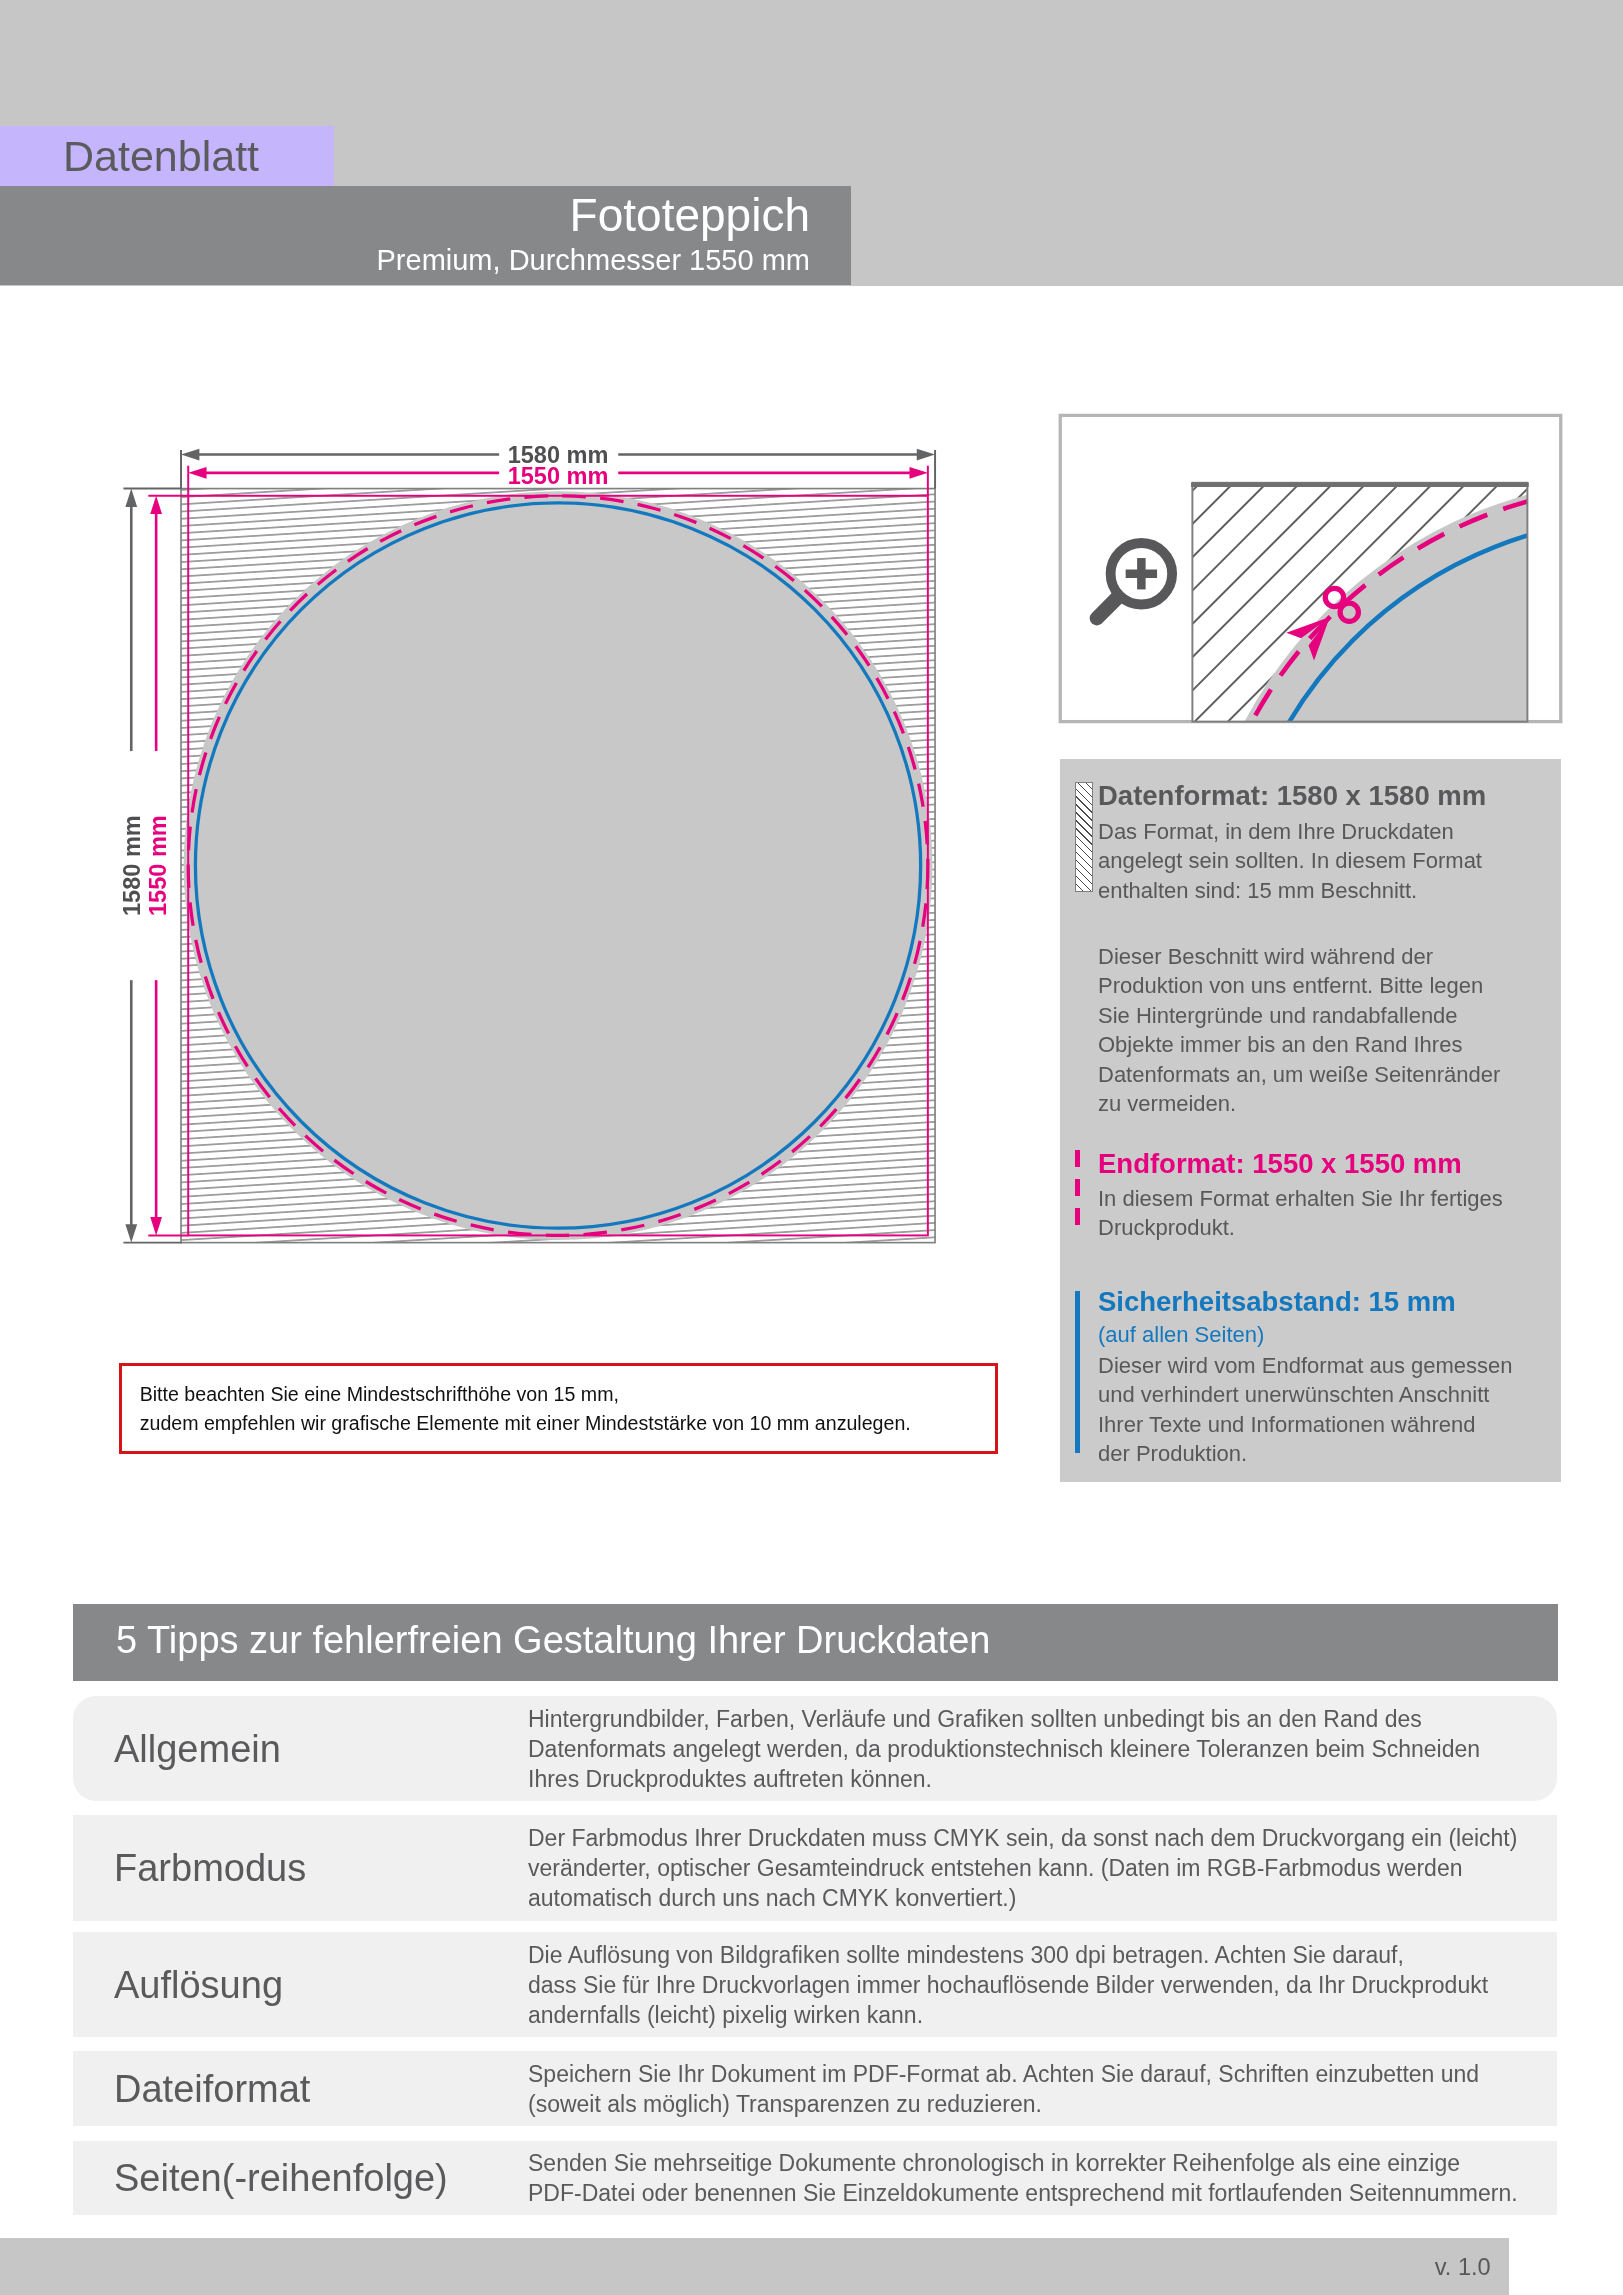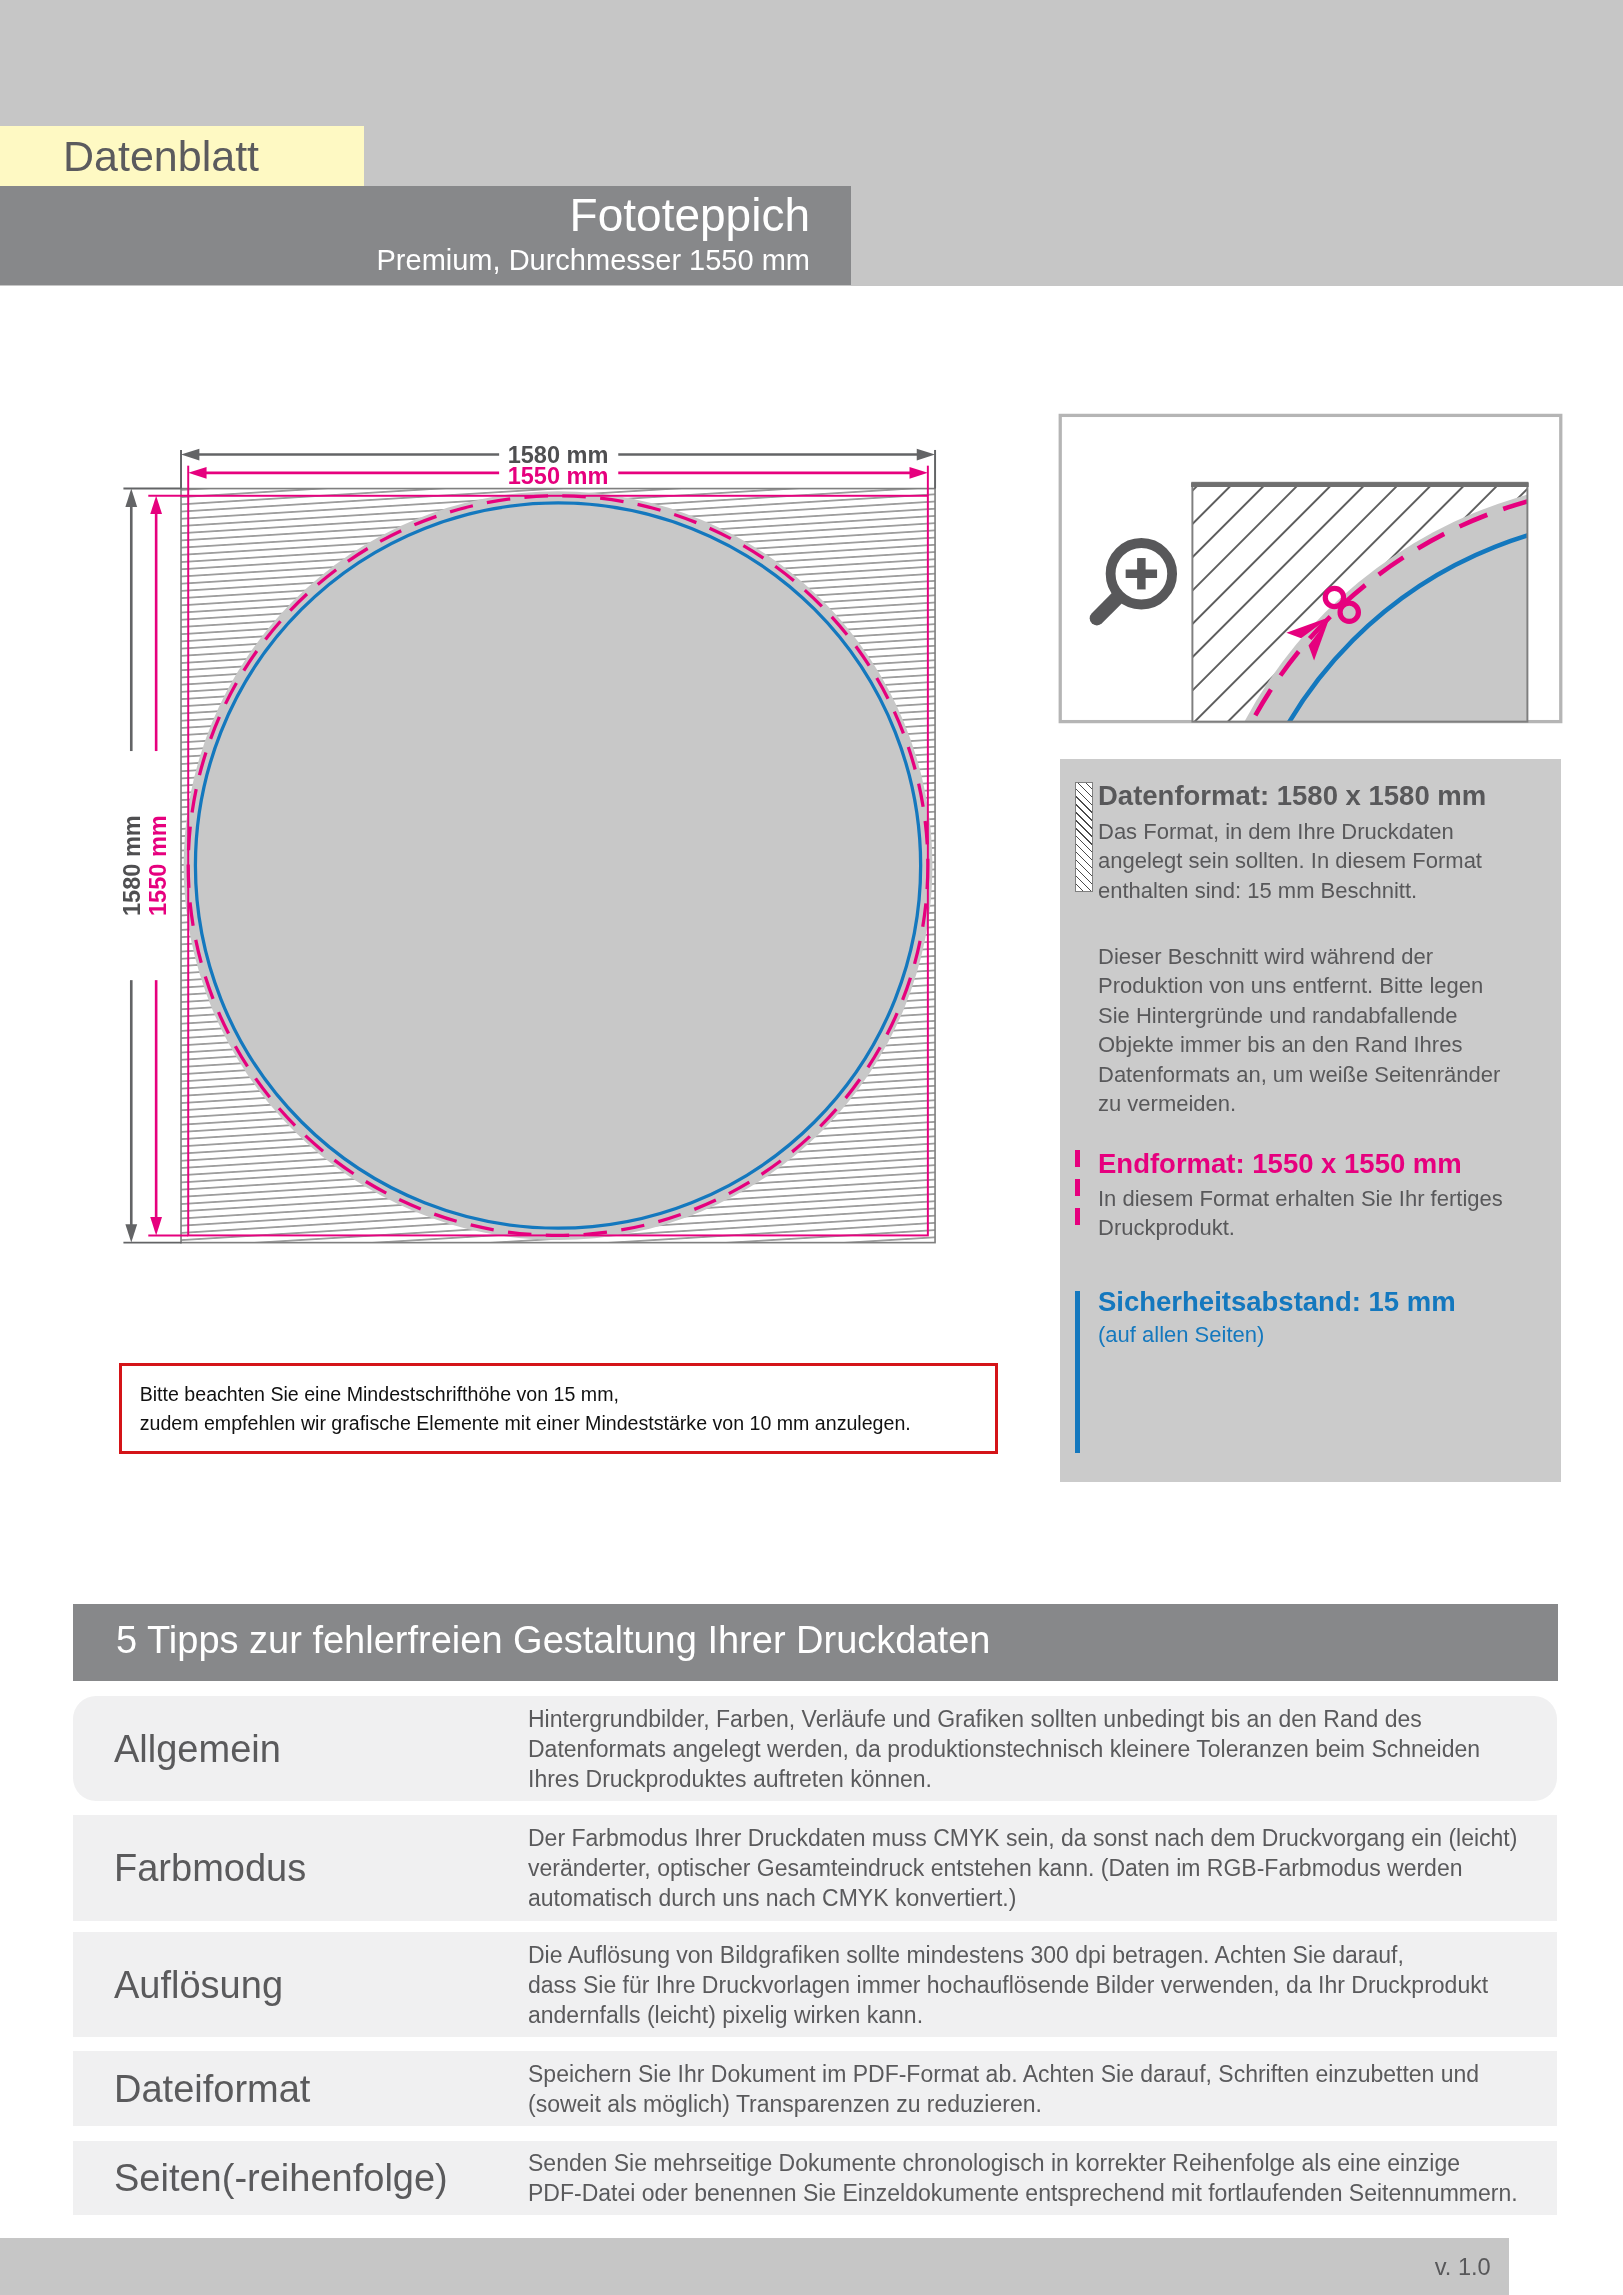--- a/index.html
+++ b/index.html
@@ -1,21 +1,21 @@
 <!DOCTYPE html>
 <html style="font-size:10.5px"><head>
 <meta charset="utf-8">
 <style>
   html,body{margin:0;padding:0;background:#e8e8e8;}
   #page{position:relative;width:1623px;height:2295px;background:#ffffff;
         font-family:"Liberation Sans", sans-serif;overflow:hidden;}
   .abs{position:absolute;}
   
   #band-top{left:0;top:0;width:1623px;height:286px;background:#c6c6c6;}
-  #datenblatt-box{left:0;top:126px;width:364px;height:60px;background:#fef9c3;}
+  #datenblatt-box{left:0;top:126px;width:334px;height:60px;background:#c4b5fd;}
   #datenblatt-box .t{position:absolute;left:63px;top:0;line-height:60px;font-size:43px;color:#5b5b5e;}
   #product-bar{left:0;top:186px;width:851px;height:99px;background:#87888a;color:#fff;}
   #product-title{position:absolute;right:41px;top:3.9px;font-size:46px;line-height:50px;}
   #product-subtitle{position:absolute;right:41px;top:58px;font-size:29px;line-height:33px;}
   
   #diagram-svg{left:92px;top:425px;}
   #detail-svg{left:1055px;top:410px;}
   .dimlabel{font-family:"Liberation Sans",sans-serif;font-size:36px;font-weight:700;}
   
   #info-panel{left:1060px;top:759px;width:501px;height:723px;background:#cbcbcb;color:#58585a;}
@@ -175,20 +175,24 @@
 Objekte immer bis an den Rand Ihres
 Datenformats an, um weiße Seitenränder
 zu vermeiden.</div>
 
     <h3 class="abs" style="left:38px;top:389px;color:#e6007e;">Endformat: 1550 x 1550 mm</h3>
     <div class="txt" style="top:425px;">In diesem Format erhalten Sie Ihr fertiges
 Druckprodukt.</div>
 
     <h3 class="abs" style="left:38px;top:527px;color:#1478be;">Sicherheitsabstand: 15 mm</h3>
     <div class="txt" style="top:561px;color:#1478be;">(auf allen Seiten)</div>
+    <div class="txt" style="top:592px;">Dieser wird vom Endformat aus gemessen
+und verhindert unerwünschten Anschnitt
+Ihrer Texte und Informationen während
+der Produktion.</div>
   </div>
 
   <div class="abs" id="note-box">
     <div class="txt">Bitte beachten Sie eine Mindestschrifthöhe von 15 mm,
 zudem empfehlen wir grafische Elemente mit einer Mindeststärke von 10 mm anzulegen.</div>
   </div>
 
   <div class="abs" id="tips-bar">
     <div class="t">5 Tipps zur fehlerfreien Gestaltung Ihrer Druckdaten</div>
   </div>

